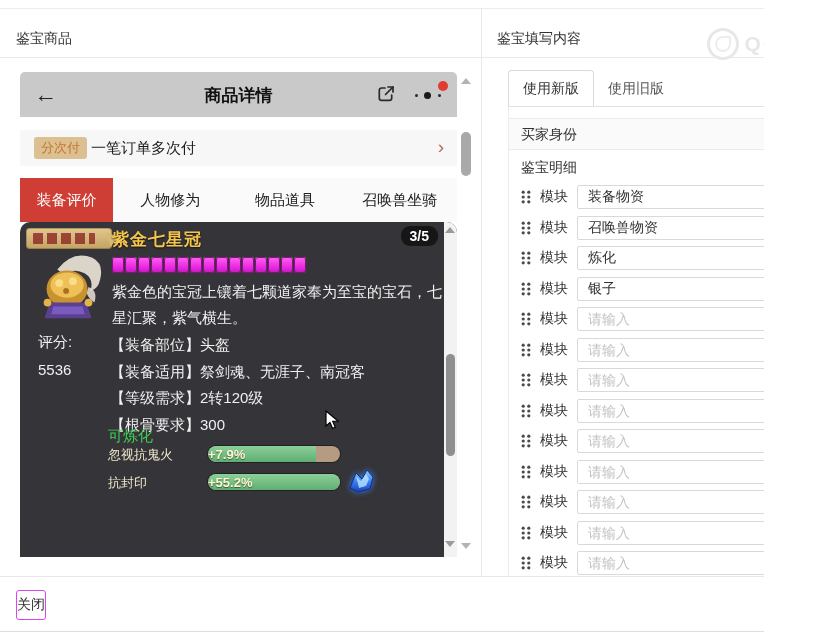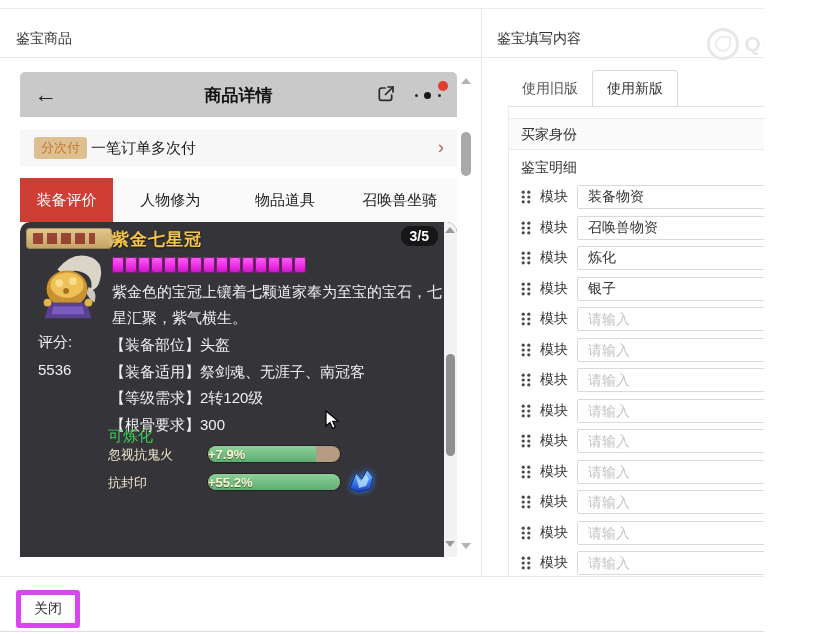--- a/index.html
+++ b/index.html
@@ -85,21 +85,21 @@
   .section-label{margin:9px 0 4px 12px;font-size:14px;color:#333;height:19px;}
   .module-row{display:flex;align-items:center;height:30.5px;padding-left:12px;box-sizing:border-box;}
   .drag-handle{width:10px;height:14px;flex:0 0 auto;}
   .module-label{margin-left:9px;font-size:14px;color:#333;flex:0 0 auto;}
   .module-input{margin-left:9px;width:176px;height:22px;border:1px solid #d9d9d9;border-radius:2px;padding:0 10px;font-size:14px;color:#333;font-family:inherit;outline:none;background:#fff;}
   .module-input::placeholder{color:#c3c3c3;}
   .price-label{margin-left:9px;font-size:14px;color:#333;white-space:nowrap;flex:0 0 auto;}
 
   
   .footer{position:absolute;left:0;right:0;top:576px;height:55px;border-top:1px solid #e8e8e8;background:#fff;}
-  .close-button{margin:13px 0 0 16px;padding:5px 13px;font-size:14px;color:#333;background:#fff;border:5px solid #d946ef;border-radius:3px;font-family:inherit;cursor:pointer;}
+  .close-button{margin:13px 0 0 16px;padding:5px 0;font-size:14px;color:#333;background:#fff;border:1px solid #d946ef;border-radius:3px;font-family:inherit;cursor:pointer;}
 </style>
 </head>
 <body>
 
 <svg width="0" height="0" style="position:absolute">
   <defs>
     <linearGradient id="cg" x1="0" y1="0" x2="0" y2="1">
       <stop offset="0" stop-color="#8ed4ff"></stop>
       <stop offset="0.55" stop-color="#3a7cf0"></stop>
       <stop offset="1" stop-color="#1a3fb8"></stop>
@@ -247,22 +247,22 @@
   <div class="header-divider"></div>
   <div class="v-divider"></div>
 
   <div class="right-pane">
     <div class="pane-title">鉴宝填写内容</div>
     <div class="watermark">
       <span class="wm-circle"></span>
       <span class="wm-text">QC电商</span>
     </div>
     <div class="form-tabs">
+        <div class="form-tab active">使用新版</div>
         <div class="form-tab">使用旧版</div>
-        <div class="form-tab active">使用新版</div>
       </div>
     <div class="tabbar-line"></div>
     <div class="form-body">
       <div class="buyer-bar">买家身份</div>
       <div class="section-label">鉴宝明细</div>
       <div>
   <div class="module-row">
     <span class="drag-handle">
       <svg width="10" height="14" viewBox="0 0 10 14">
         <circle cx="2.2" cy="2.2" r="1.6" fill="#4a4a4a"></circle>

